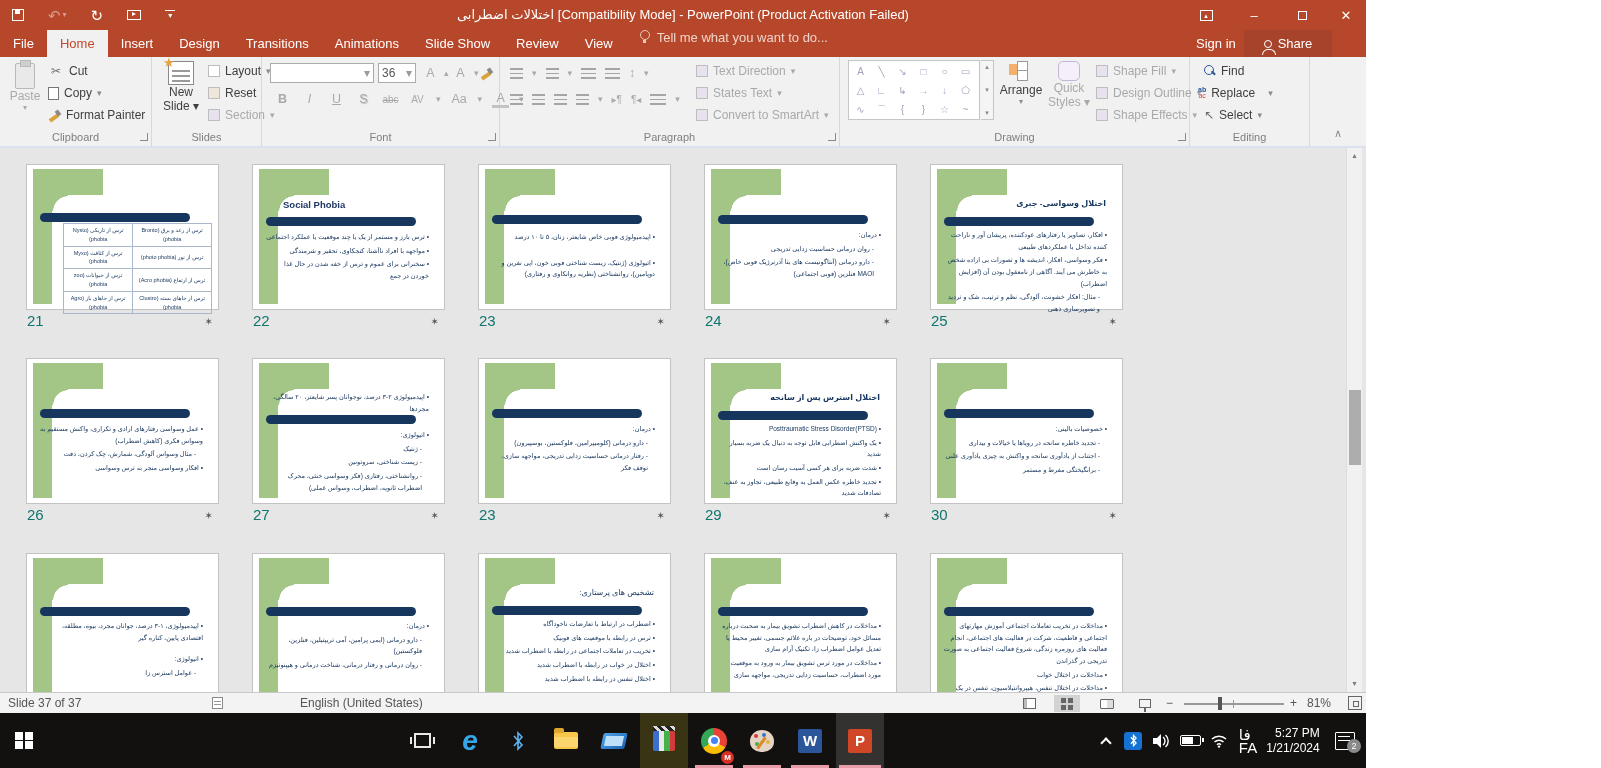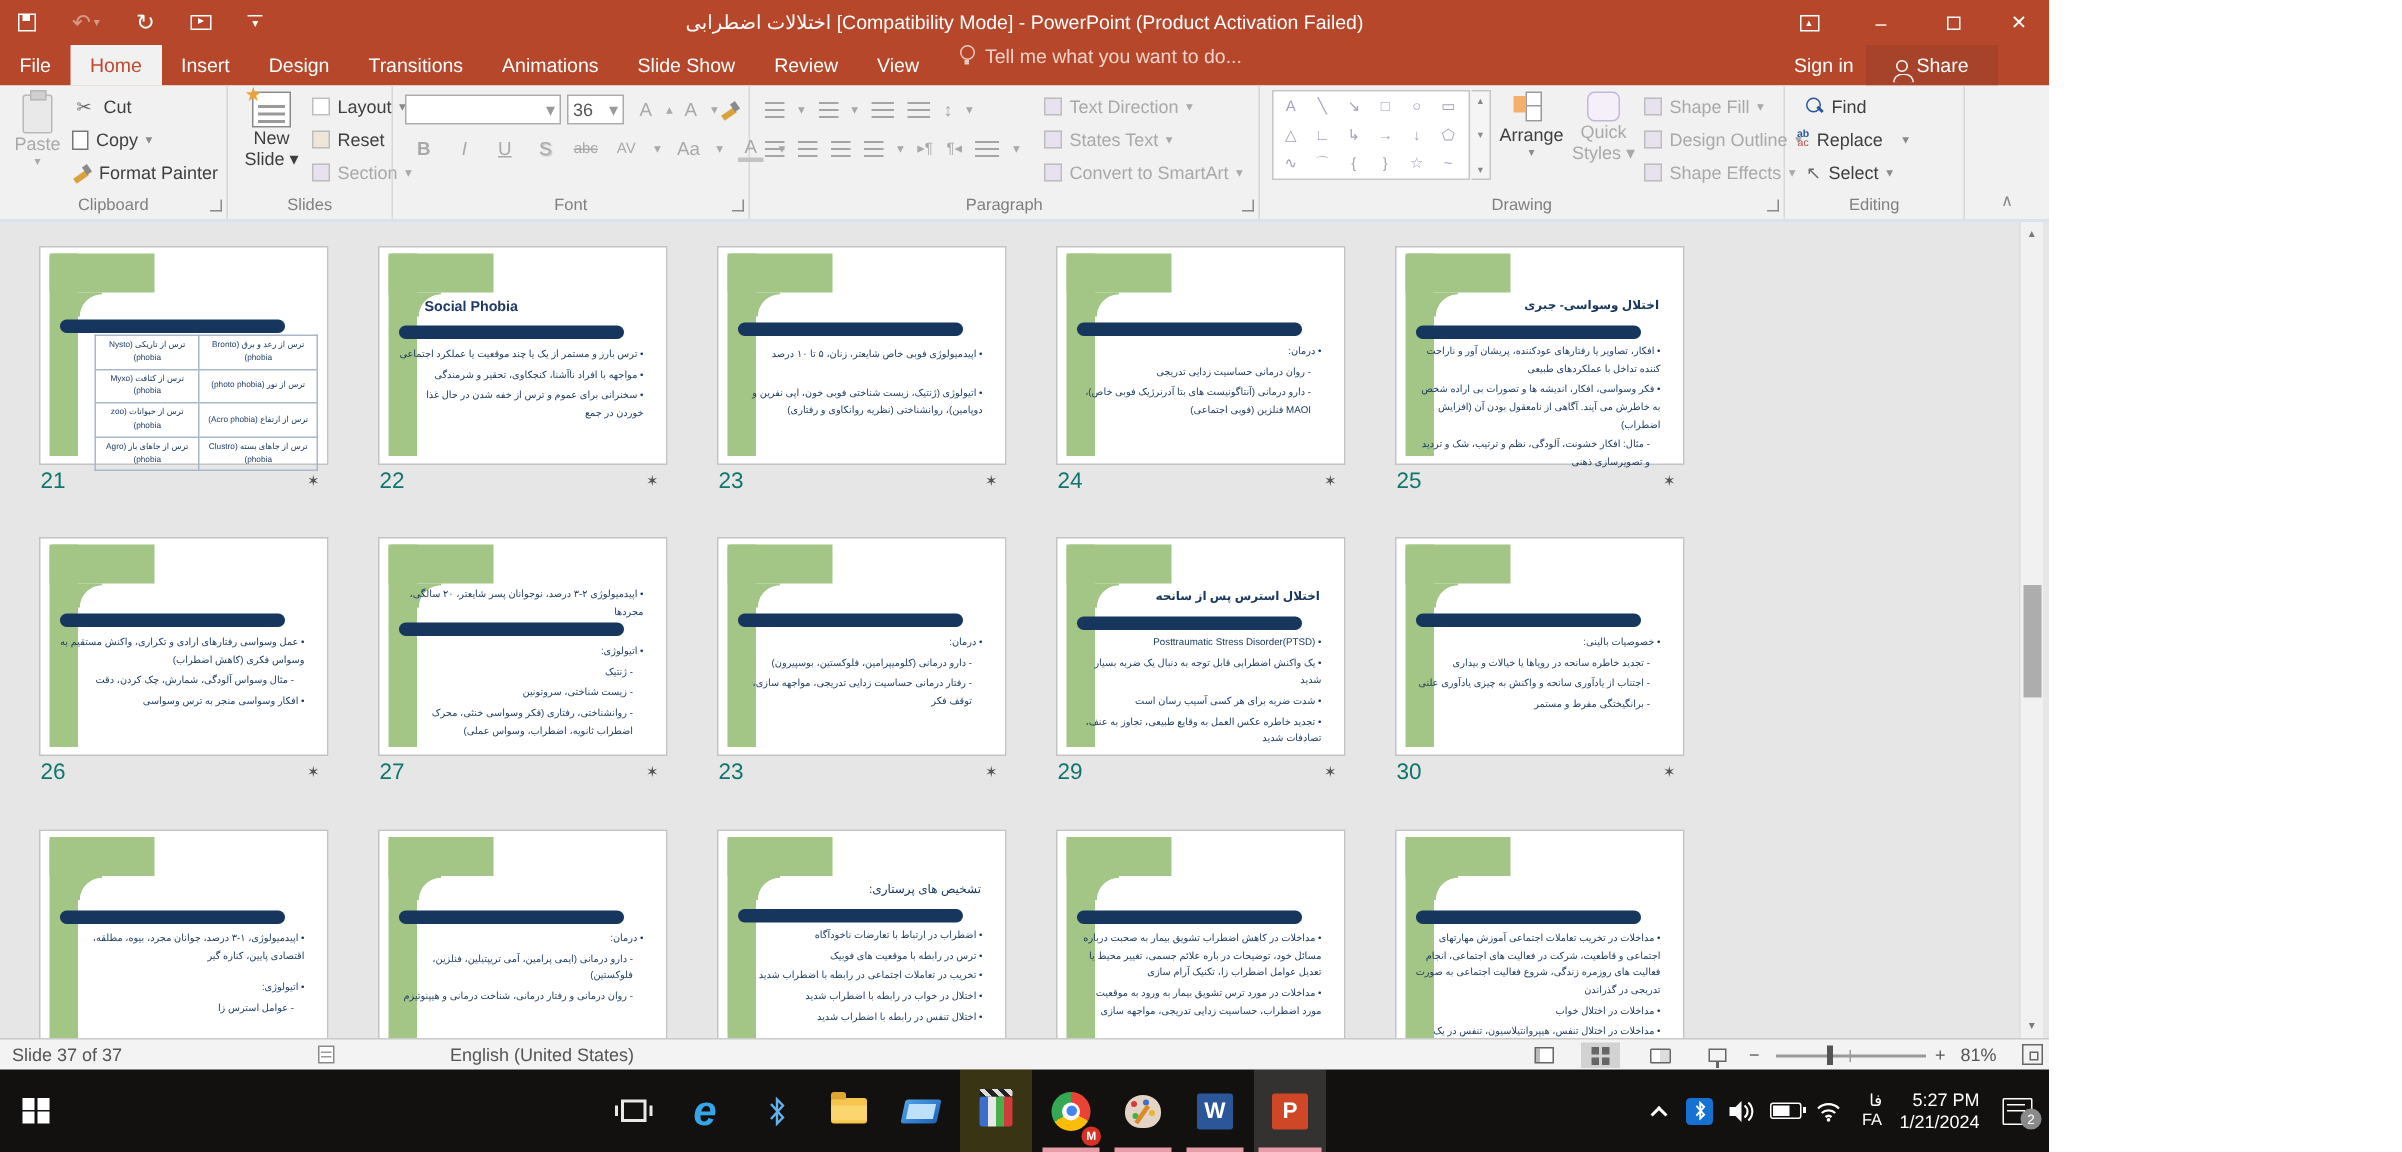--- a/index.html
+++ b/index.html
@@ -150,21 +150,21 @@
   .paint .y{left:16px;top:10px;background:#E8B433}.paint .gn{left:5px;top:12px;background:#46B04A}
   .paint::after{content:"";position:absolute;left:10px;top:6px;width:3px;height:14px;background:#D98A2B;transform:rotate(35deg)}
   .docico{width:24px;height:24px;border-radius:2px;color:#fff;font-weight:700;font-size:15px;display:flex;align-items:center;justify-content:center}
   .docico.w{background:#2B579A}.docico.p{background:#D04727}
   .tray{position:absolute;top:0;height:55px;display:flex;align-items:center;justify-content:center;color:#fff}
   .chev{width:8px;height:8px;border-top:2px solid #fff;border-left:2px solid #fff;transform:rotate(45deg);margin-top:4px}
   .btblue{width:18px;height:18px;border-radius:3px;background:#1572D3;display:flex;align-items:center;justify-content:center}
   .battery{width:21px;height:11px;border:1.5px solid #fff;border-radius:2px;position:relative}
   .battery::before{content:"";position:absolute;right:-4px;top:2px;width:2px;height:4px;background:#fff}
   .battery::after{content:"";position:absolute;left:1px;top:1px;bottom:1px;width:11px;background:#fff}
-  .langtxt{font-size:11px;line-height:13px;text-align:right}
+  .langtxt{font-size:15px;line-height:13px;text-align:left}
   .clocktxt{font-size:12px;line-height:15px;text-align:right}
   .notifico{width:20px;height:18px;border:1.5px solid #fff;border-radius:1px;position:relative}
   .notifico::after{content:"";position:absolute;left:2px;top:3px;width:12px;height:1.5px;background:#fff;box-shadow:0 4px 0 #fff}
   .nbadge{position:absolute;right:-7px;bottom:-4px;width:14px;height:14px;border-radius:50%;background:#8a8a8a;color:#fff;font-size:9px;display:flex;align-items:center;justify-content:center}
 </style>
 </head>
 <body>
 
 <div class="titlebar t">
   <div class="qat t">

